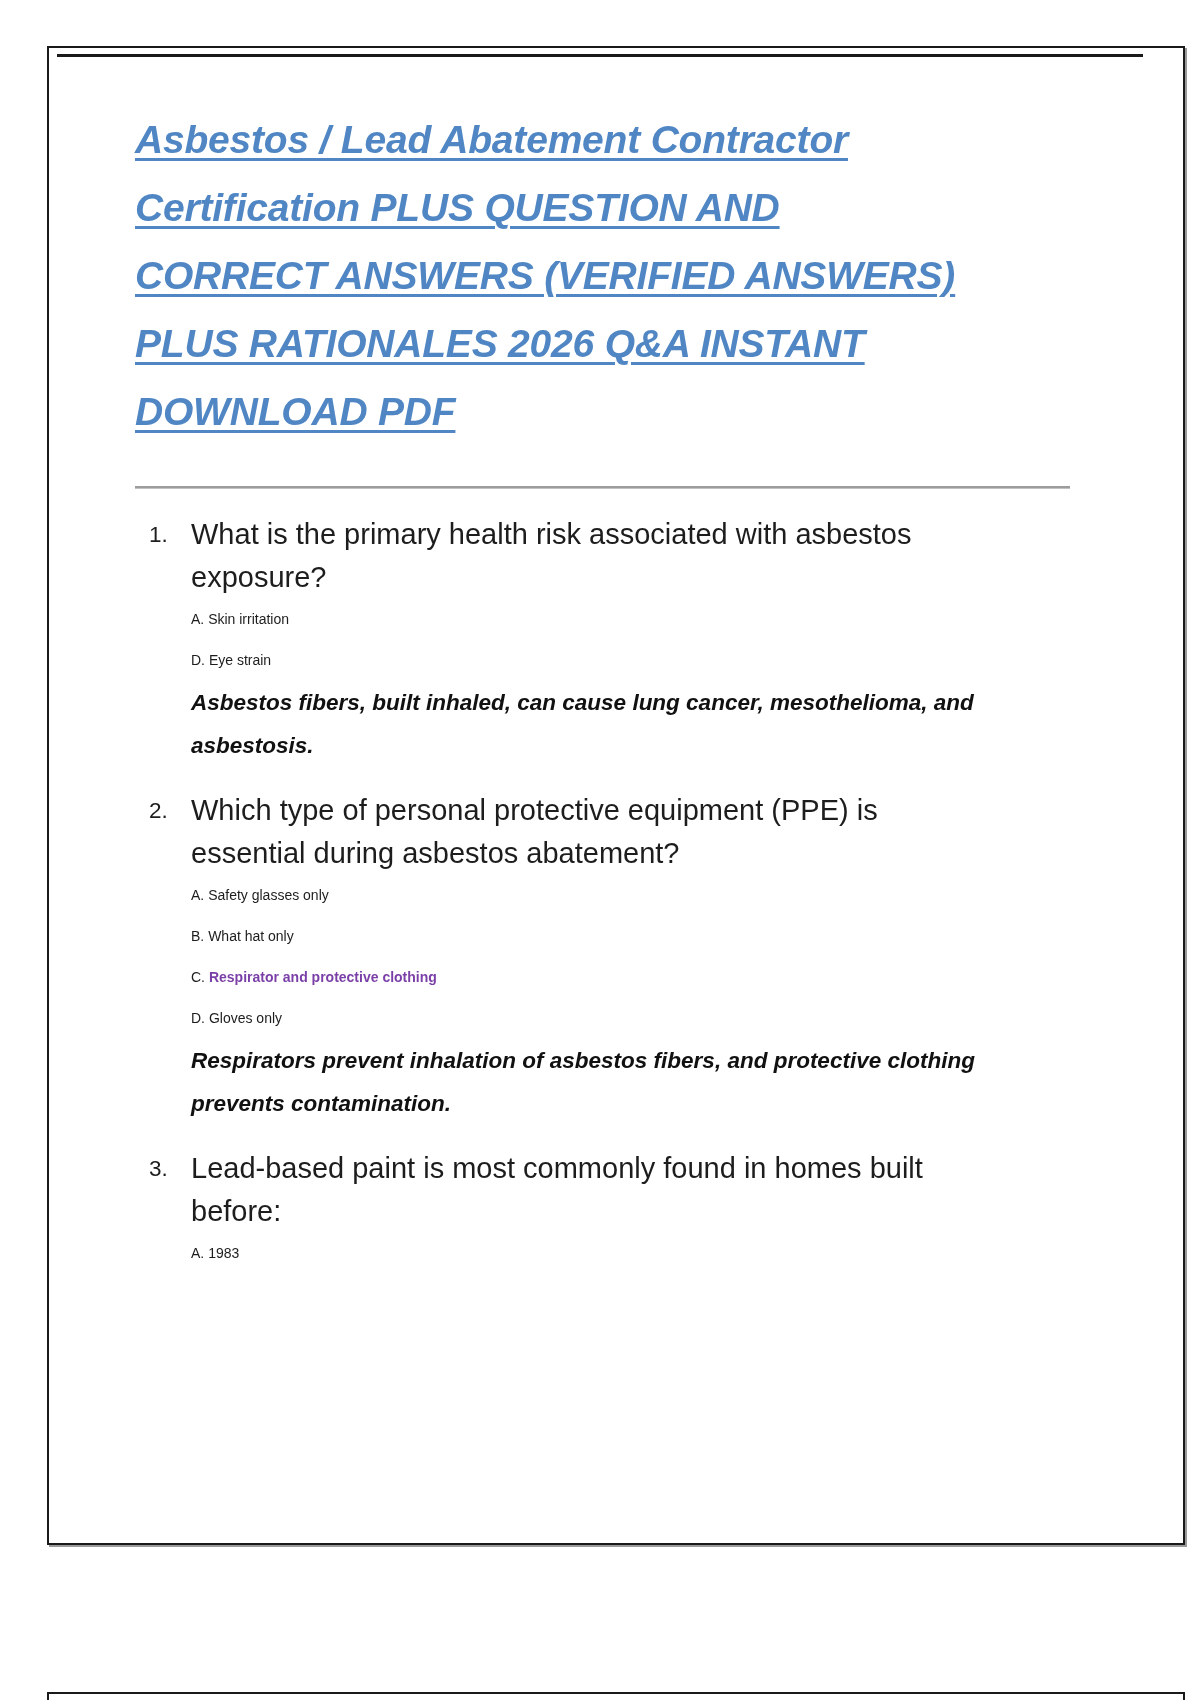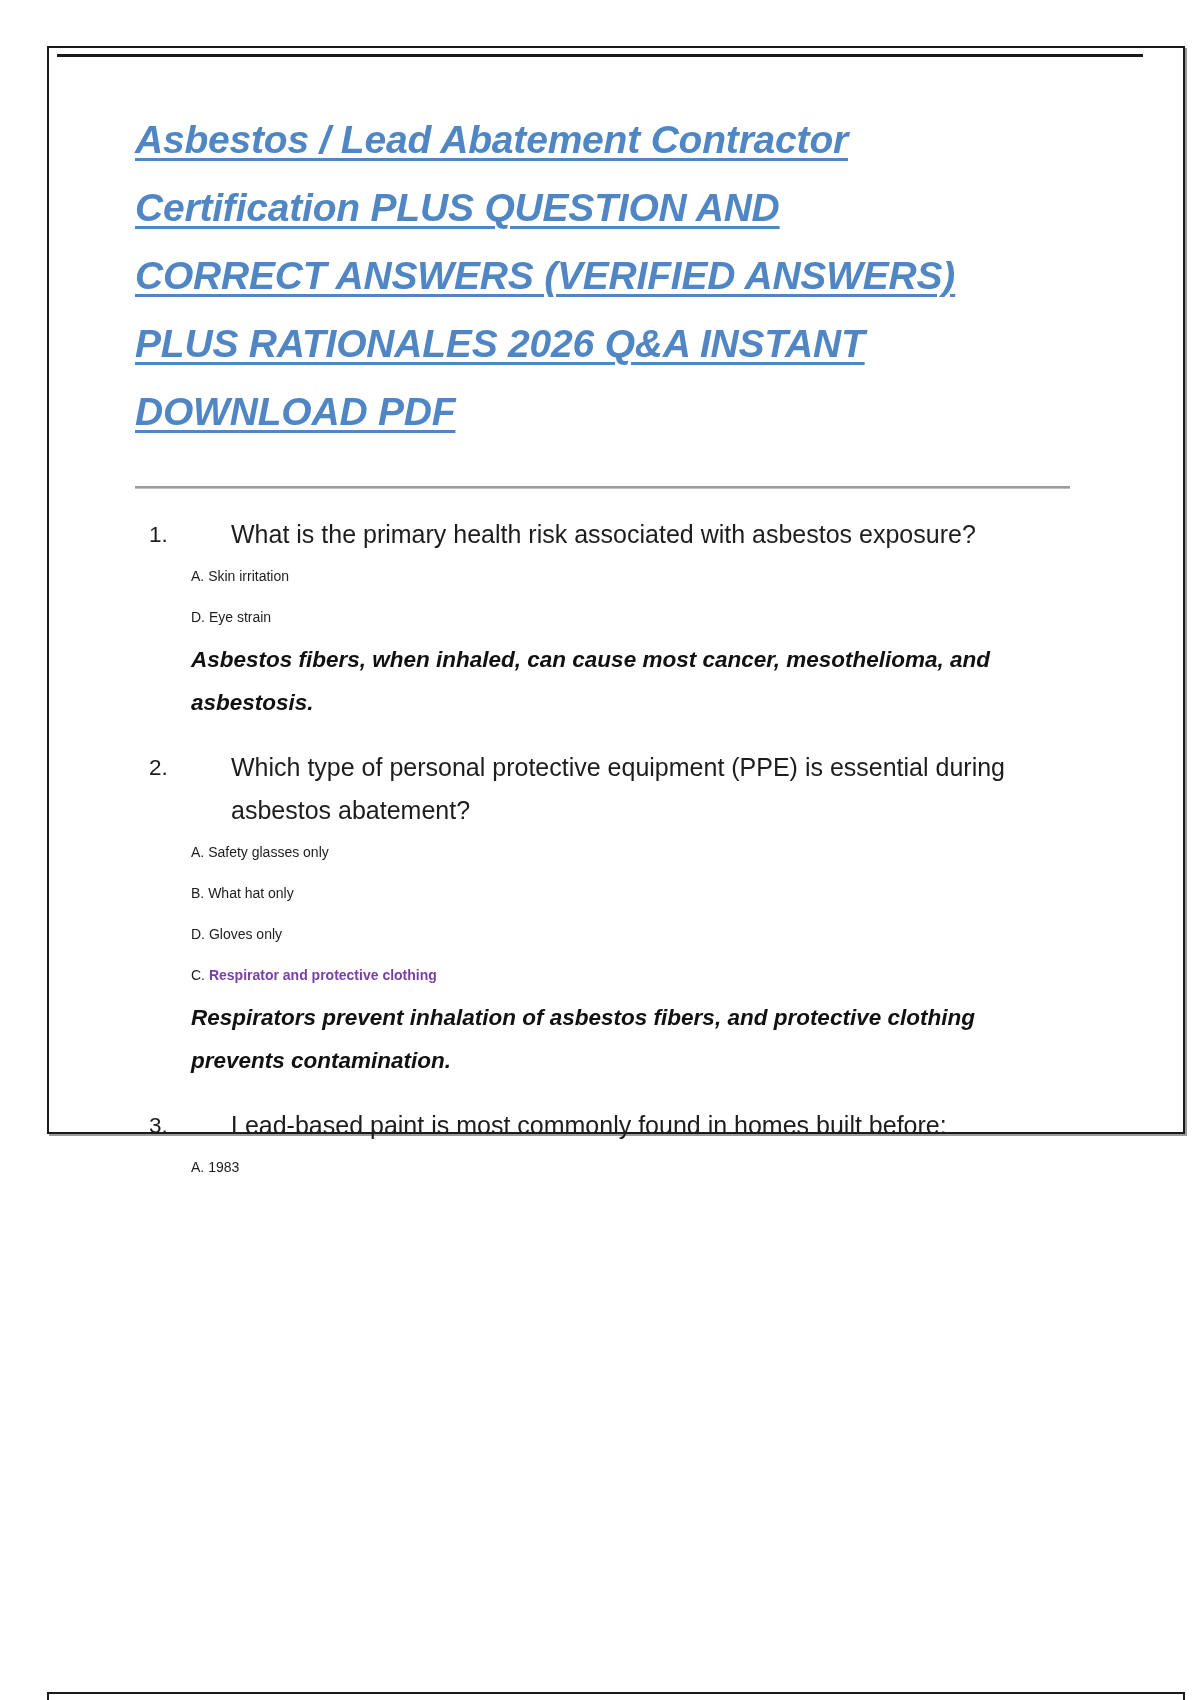--- a/index.html
+++ b/index.html
@@ -15,21 +15,21 @@
     overflow: hidden;
     position: relative;
   }
 
   
   .page {
     position: absolute;
     left: 47px;
     top: 46px;
     width: 1138px;
-    height: 1088px;
+    height: 1499px;
     background: #ffffff;
     border: 2px solid #1a1a1a;
     box-sizing: border-box;
     box-shadow: 2px 2px 0 0 #9a9a9a;
   }
 
   
   .page-header-rule {
     position: absolute;
     left: 8px;
@@ -94,26 +94,25 @@
   .qnum {
     position: absolute;
     left: 14px;
     top: 0;
     font-size: 22.5px;
     line-height: 43px;
     color: #1d1d1d;
     font-family: "Liberation Sans", sans-serif;
   }
   .qtext {
-    font-size: 25px;
+    font-size: 29px;
     line-height: 43px;
     color: #1d1d1d;
     font-family: "Liberation Sans", sans-serif;
     max-width: 800px;
-    margin-left: 40px;
   }
   .opt {
     font-size: 14px;
     line-height: 41px;
     color: #1d1d1d;
     font-family: "Liberation Sans", sans-serif;
   }
   .opt .opt-letter { color: #1d1d1d; }
   .opt.correct .opt-text {
     color: #7b3fa8;
@@ -159,29 +158,29 @@
     </h1>
 
     <hr class="separator">
 
     <ol class="qlist" id="question-list">
         <li class="qitem">
           <span class="qnum">1.</span>
           <div class="qtext">What is the primary health risk associated with asbestos exposure?</div>
           <div class="opt"><span class="opt-letter">A.</span> <span class="opt-text">Skin irritation</span></div>
           <div class="opt"><span class="opt-letter">D.</span> <span class="opt-text">Eye strain</span></div>
-          <div class="rationale">Asbestos fibers, when inhaled, can cause most cancer, mesothelioma, and asbestosis.</div>
+          <div class="rationale">Asbestos fibers, built inhaled, can cause lung cancer, mesothelioma, and asbestosis.</div>
         </li>
         <li class="qitem">
           <span class="qnum">2.</span>
           <div class="qtext">Which type of personal protective equipment (PPE) is essential during asbestos abatement?</div>
           <div class="opt"><span class="opt-letter">A.</span> <span class="opt-text">Safety glasses only</span></div>
           <div class="opt"><span class="opt-letter">B.</span> <span class="opt-text">What hat only</span></div>
+          <div class="opt correct"><span class="opt-letter">C.</span> <span class="opt-text">Respirator and protective clothing</span></div>
           <div class="opt"><span class="opt-letter">D.</span> <span class="opt-text">Gloves only</span></div>
-          <div class="opt correct"><span class="opt-letter">C.</span> <span class="opt-text">Respirator and protective clothing</span></div>
           <div class="rationale">Respirators prevent inhalation of asbestos fibers, and protective clothing prevents contamination.</div>
         </li>
         <li class="qitem">
           <span class="qnum">3.</span>
           <div class="qtext">Lead-based paint is most commonly found in homes built before:</div>
           <div class="opt"><span class="opt-letter">A.</span> <span class="opt-text">1983</span></div>
         </li>
       </ol>
 
   </div>

